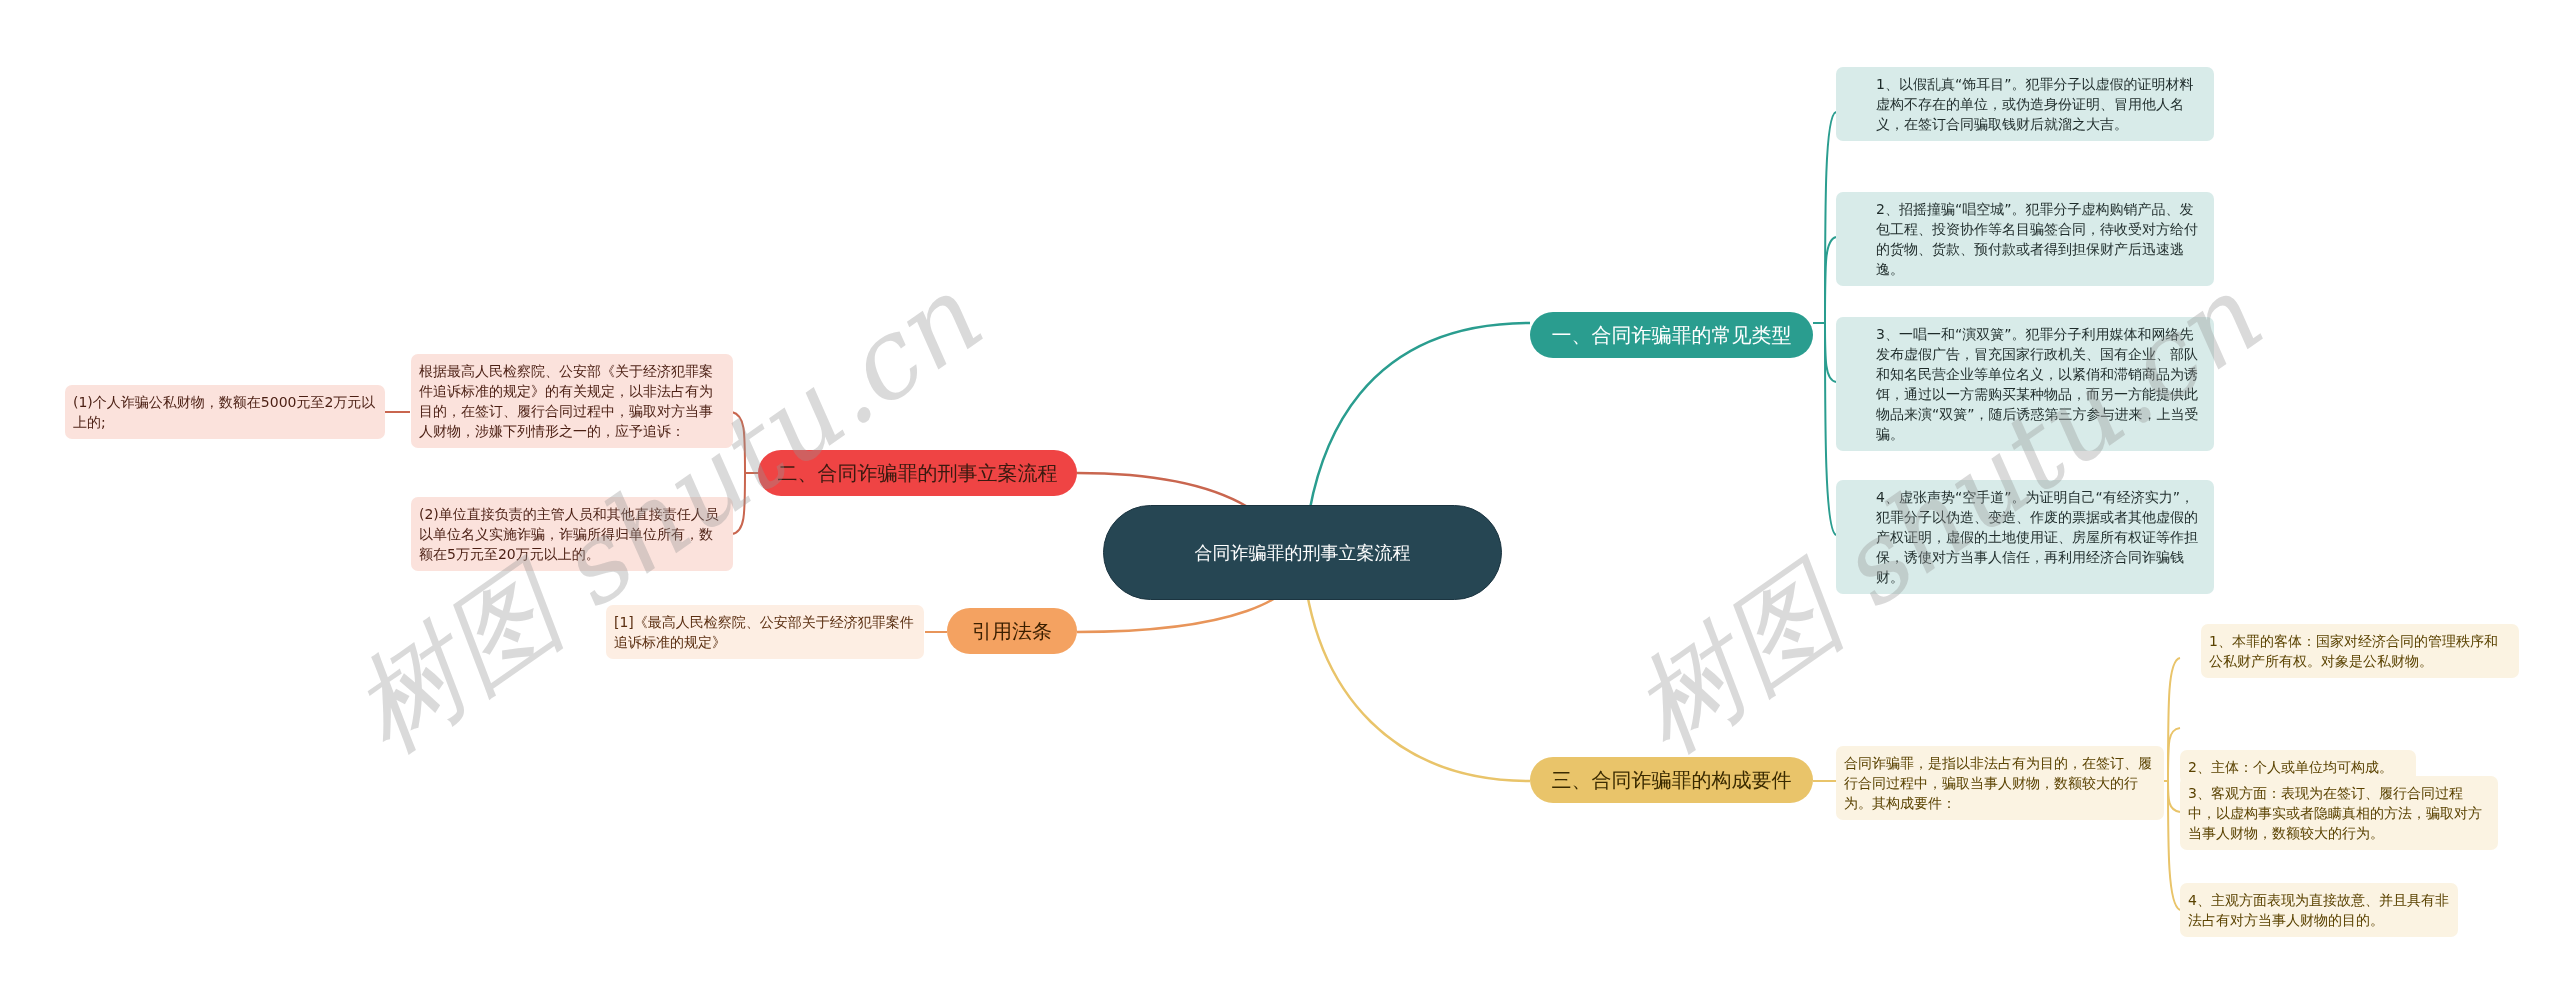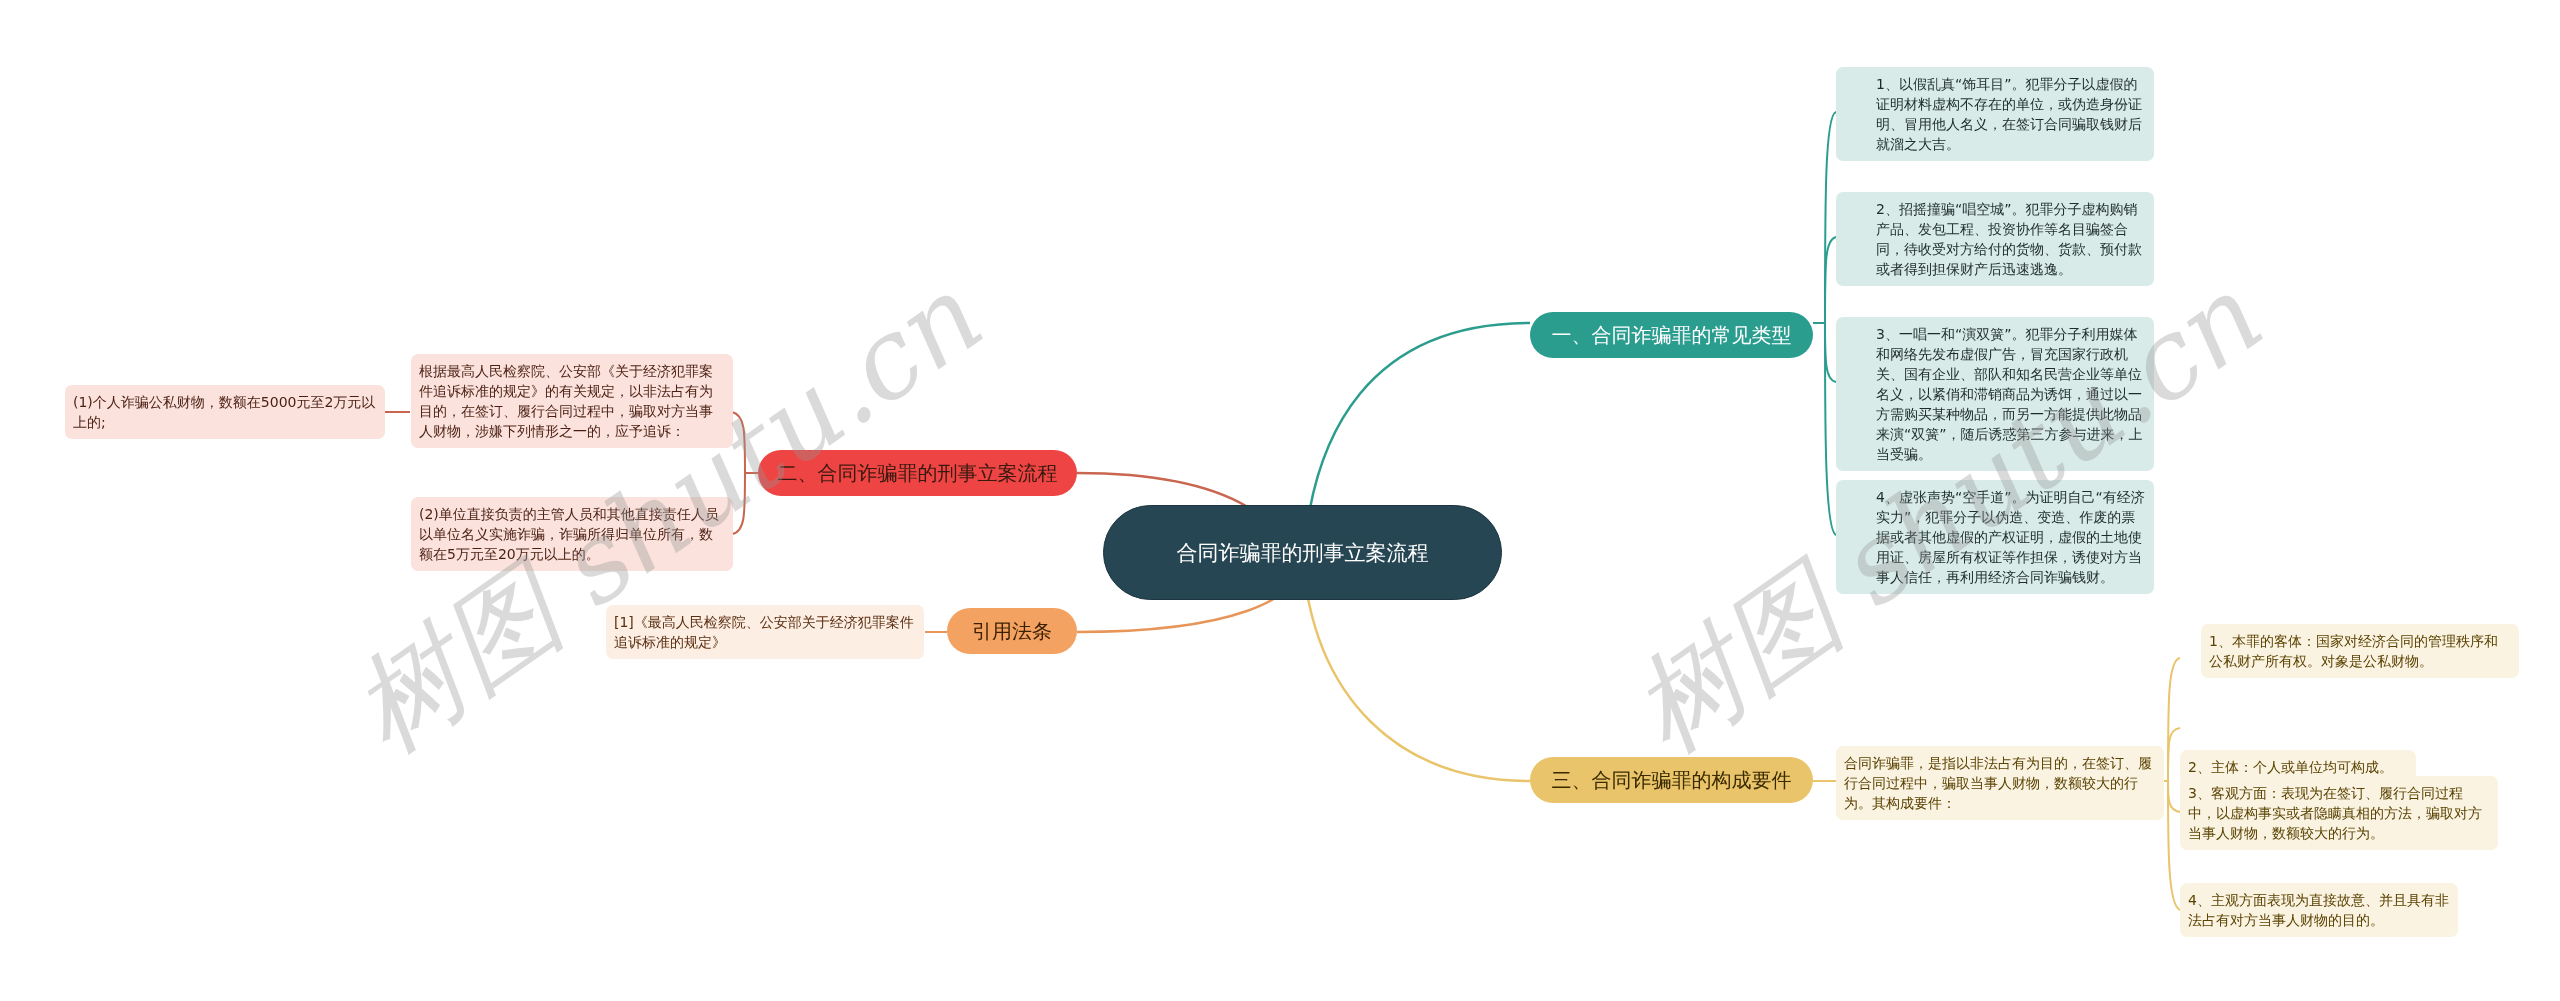--- a/index.html
+++ b/index.html
@@ -1,30 +1,30 @@
 <!DOCTYPE html>
 <html><head>
 <meta charset="utf-8">
 <style>
   html, body { margin:0; padding:0; }
   body { width:2560px; height:1001px; background:#ffffff; position:relative; overflow:hidden;
          font-family:"DejaVu Sans","Liberation Sans",sans-serif; }
   #links { position:absolute; left:0; top:0; width:2560px; height:1001px; z-index:1; }
   .node { position:absolute; box-sizing:border-box; z-index:2; }
   .root { left:1103px; top:505px; width:399px; height:95px; border-radius:48px; background:#264653;
-          color:#ffffff; font-size:21px; line-height:34px; display:flex; align-items:center; justify-content:center;
+          color:#ffffff; font-size:18px; line-height:34px; display:flex; align-items:center; justify-content:center;
           text-align:center; padding:0 60px; border:1px solid #1b3440; }
   .branch { height:46px; border-radius:23px; font-size:20px; display:flex; align-items:center; justify-content:center;
             white-space:nowrap; padding:0 20px; }
   .b-teal { left:1530px; top:312px; width:283px; background:#2a9d8f; color:#ffffff; }
   .b-coral { left:758px; top:450px; width:319px; background:#ef4444; color:#3a1a10; }
   .b-yellow { left:1530px; top:757px; width:283px; background:#e9c46a; color:#3a2a00; }
   .b-orange { left:947px; top:608px; width:130px; background:#f4a261; color:#3a1f00; }
   .leaf { border-radius:7px; font-size:14px; line-height:20px; padding:7px 8px; }
-  .leaf-teal { background:#d8ebe9; color:#1e2b2a; left:1836px; width:318px;padding-left:40px; }
+  .leaf-teal { background:#d8ebe9; color:#1e2b2a; left:1836px; width:378px;padding-left:40px; }
   .leaf-coral { background:#fbe2dc; color:#4a1e12; }
   .leaf-orange { background:#fdeee3; color:#5a2e10; }
   .leaf-yellow { background:#fbf3e2; color:#5a4200; }
   .watermark { position:absolute; z-index:3; font-size:110px; color:rgba(150,150,150,0.35);
                transform:rotate(-35deg); font-family:"DejaVu Serif","Liberation Serif",serif; font-style:italic;
                white-space:nowrap; pointer-events:none; }
 </style>
 </head>
 <body>
 

